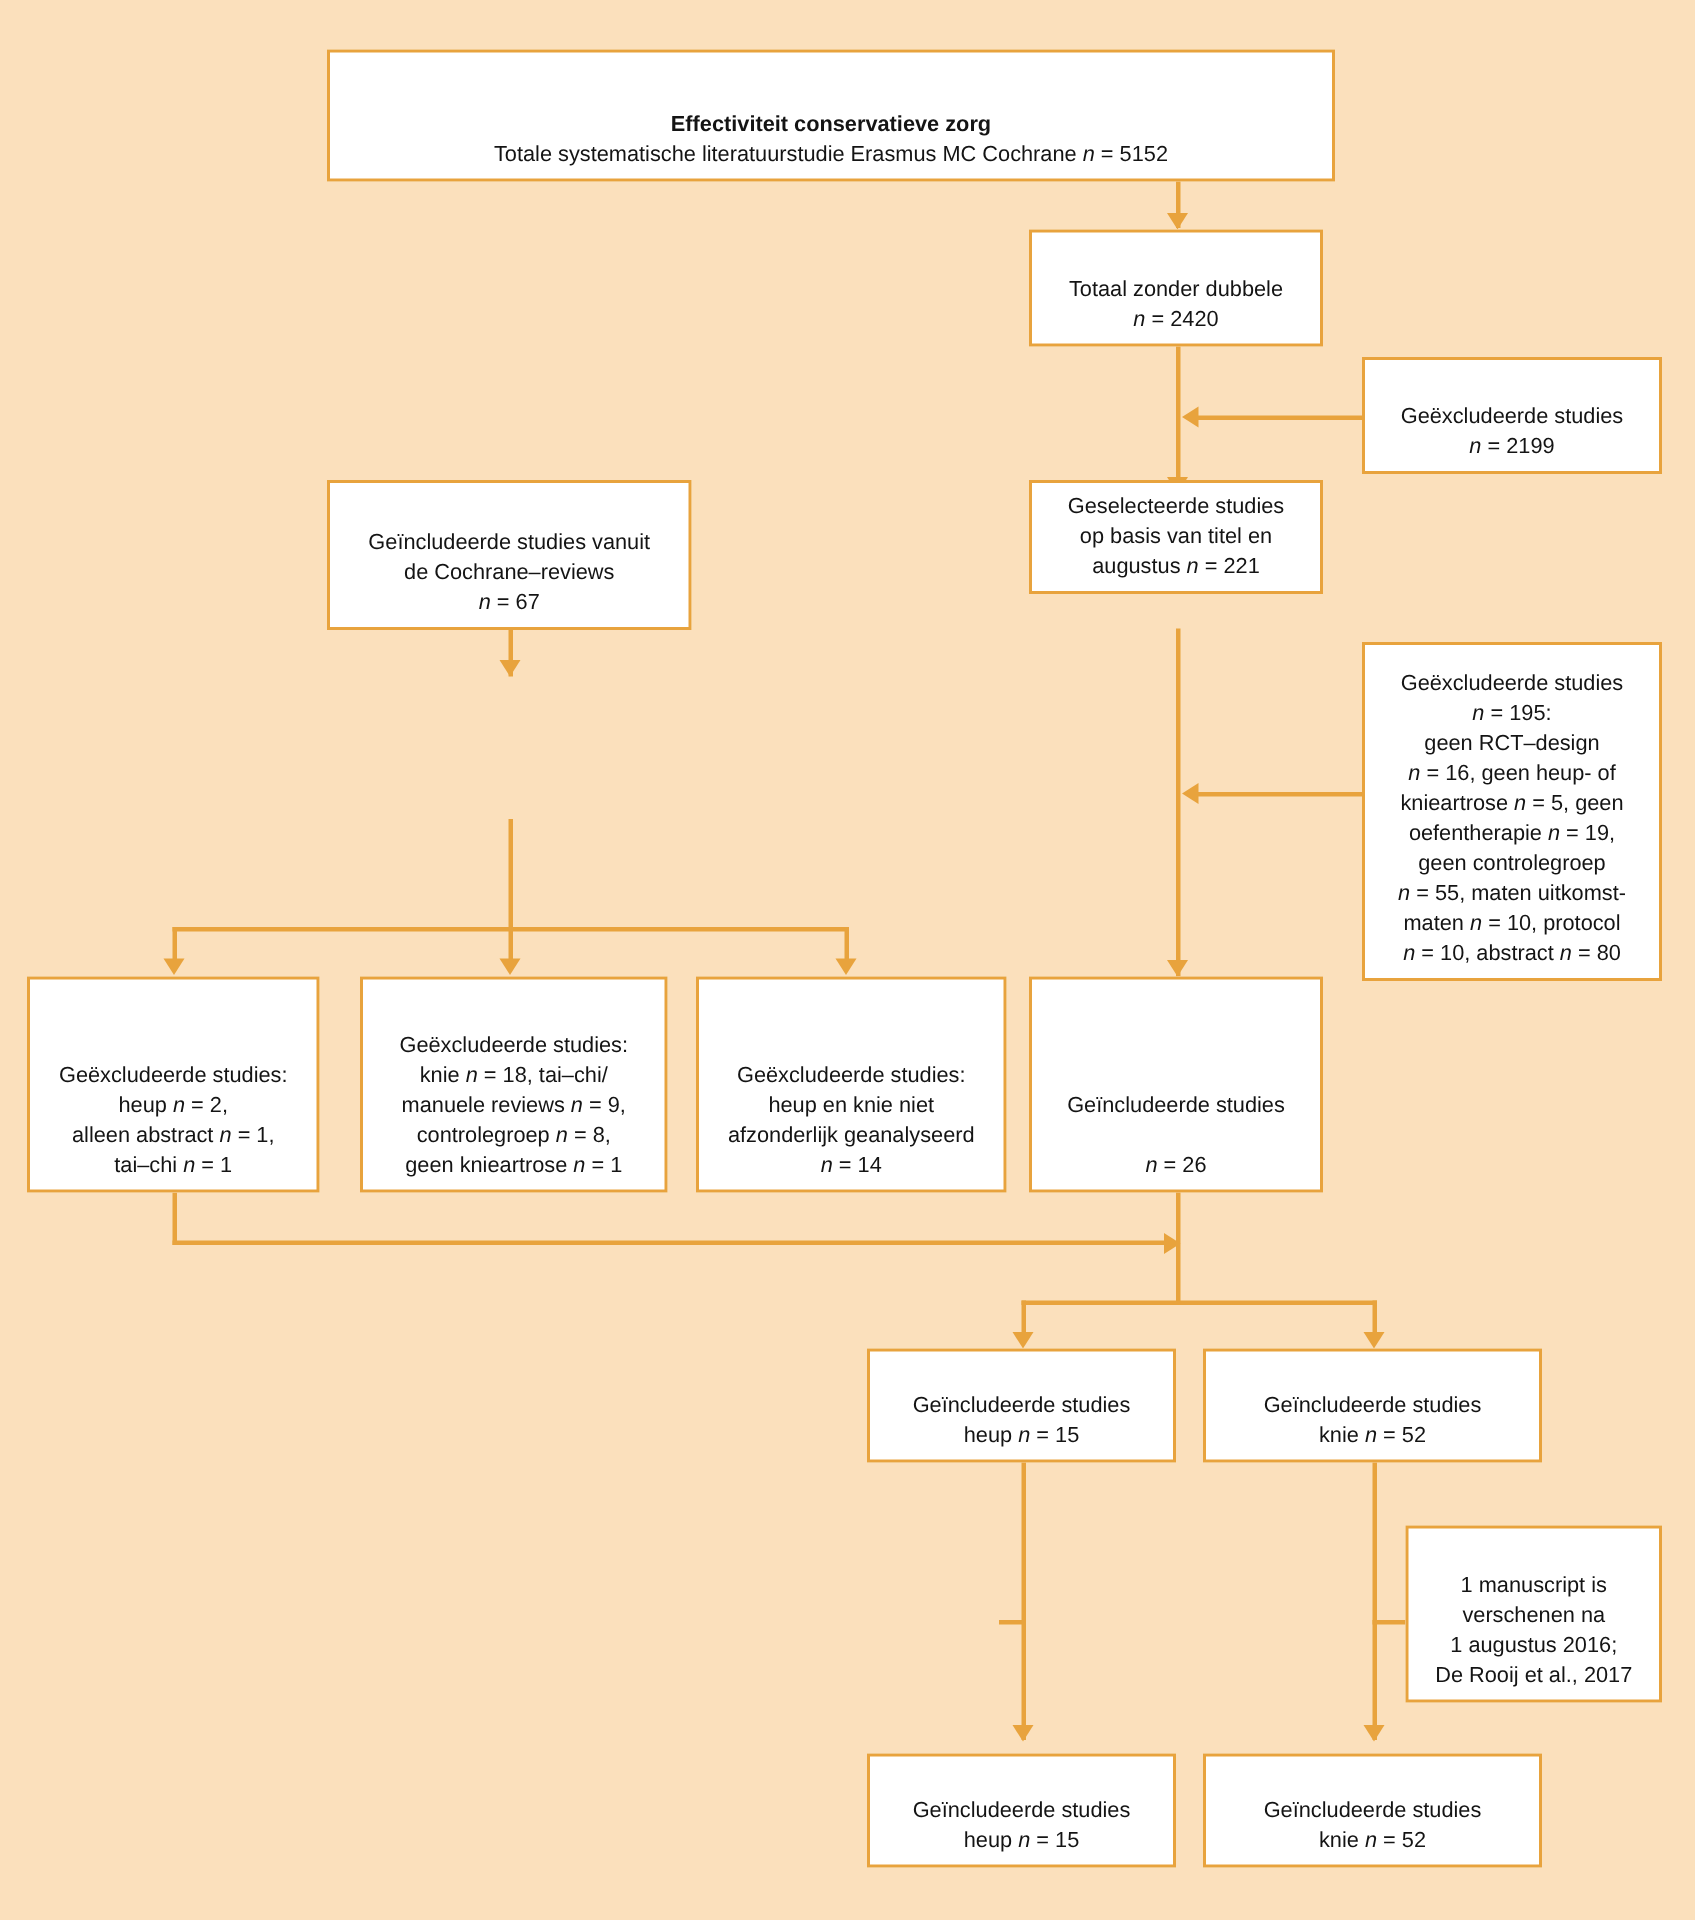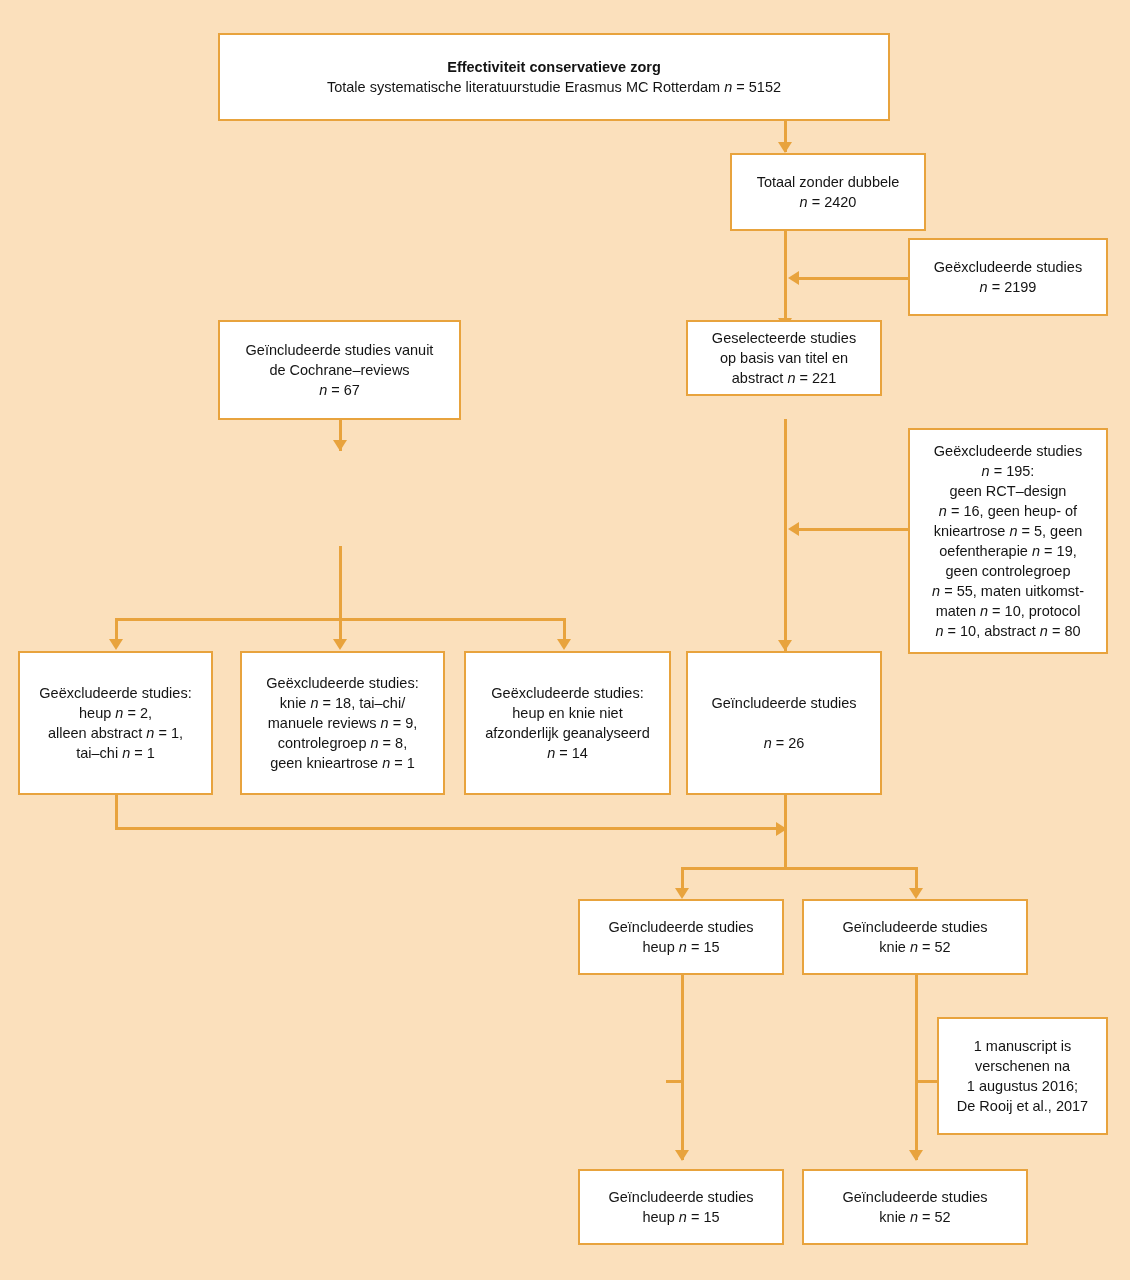--- a/index.html
+++ b/index.html
@@ -17,21 +17,21 @@
     position: relative;
     width: 1130px;
     height: 1280px;
   }
   .box {
     position: absolute;
     background: #ffffff;
     border: 2px solid #e8a33d;
     box-sizing: border-box;
     display: flex;
-    align-items: center;
+    align-items: flex-end;
     justify-content: center;
     text-align: center;
     font-size: 14.5px;
     line-height: 1.38;
     color: #141414;
     padding: 6px 8px;
   }
   .box .inner {
     width: 100%;
   }
@@ -116,25 +116,25 @@
   <div class="arrow arrow-down" style="left:675px; top:1150px;"></div>
   <div class="line h" style="left:666px; top:1080px; width:18px;"></div>
 
   <div class="line v" style="left:915px; top:974px; height:186px;"></div>
   <div class="arrow arrow-down" style="left:909px; top:1150px;"></div>
   <div class="line h" style="left:915px; top:1080px; width:22px;"></div>
 
   <div class="box" style="left:218px; top:33px; width:672px; height:88px;">
     <div class="inner">
       <span class="title">Effectiviteit conservatieve zorg</span>
-      <span>Totale systematische literatuurstudie Erasmus MC Rotterdam </span><em>n</em><span> = 5152</span>
-    </div>
-  </div>
-
-  <div class="box" style="left:686px; top:153px; width:196px; height:78px;margin-left:44px;">
+      <span>Totale systematische literatuurstudie Erasmus MC Cochrane </span><em>n</em><span> = 5152</span>
+    </div>
+  </div>
+
+  <div class="box" style="left:686px; top:153px; width:196px; height:78px;">
     <div class="inner">
       <span>Totaal zonder dubbele</span><br>
       <em>n</em><span> = 2420</span>
     </div>
   </div>
 
   <div class="box" style="left:908px; top:238px; width:200px; height:78px;">
     <div class="inner">
       <span>Geëxcludeerde studies</span><br>
       <em>n</em><span> = 2199</span>
@@ -146,21 +146,21 @@
       <span>Geïncludeerde studies vanuit</span><br>
       <span>de Cochrane–reviews</span><br>
       <em>n</em><span> = 67</span>
     </div>
   </div>
 
   <div class="box" style="left:686px; top:320px; width:196px; height:76px;">
     <div class="inner">
       <span>Geselecteerde studies</span><br>
       <span>op basis van titel en</span><br>
-      <span>abstract </span><em>n</em><span> = 221</span>
+      <span>augustus </span><em>n</em><span> = 221</span>
     </div>
   </div>
 
 
   <div class="box" style="left:908px; top:428px; width:200px; height:226px;">
     <div class="inner">
       <span>Geëxcludeerde studies</span><br>
       <em>n</em><span> = 195:</span><br>
       <span>geen RCT–design</span><br>
       <em>n</em><span> = 16, geen heup- of</span><br>

